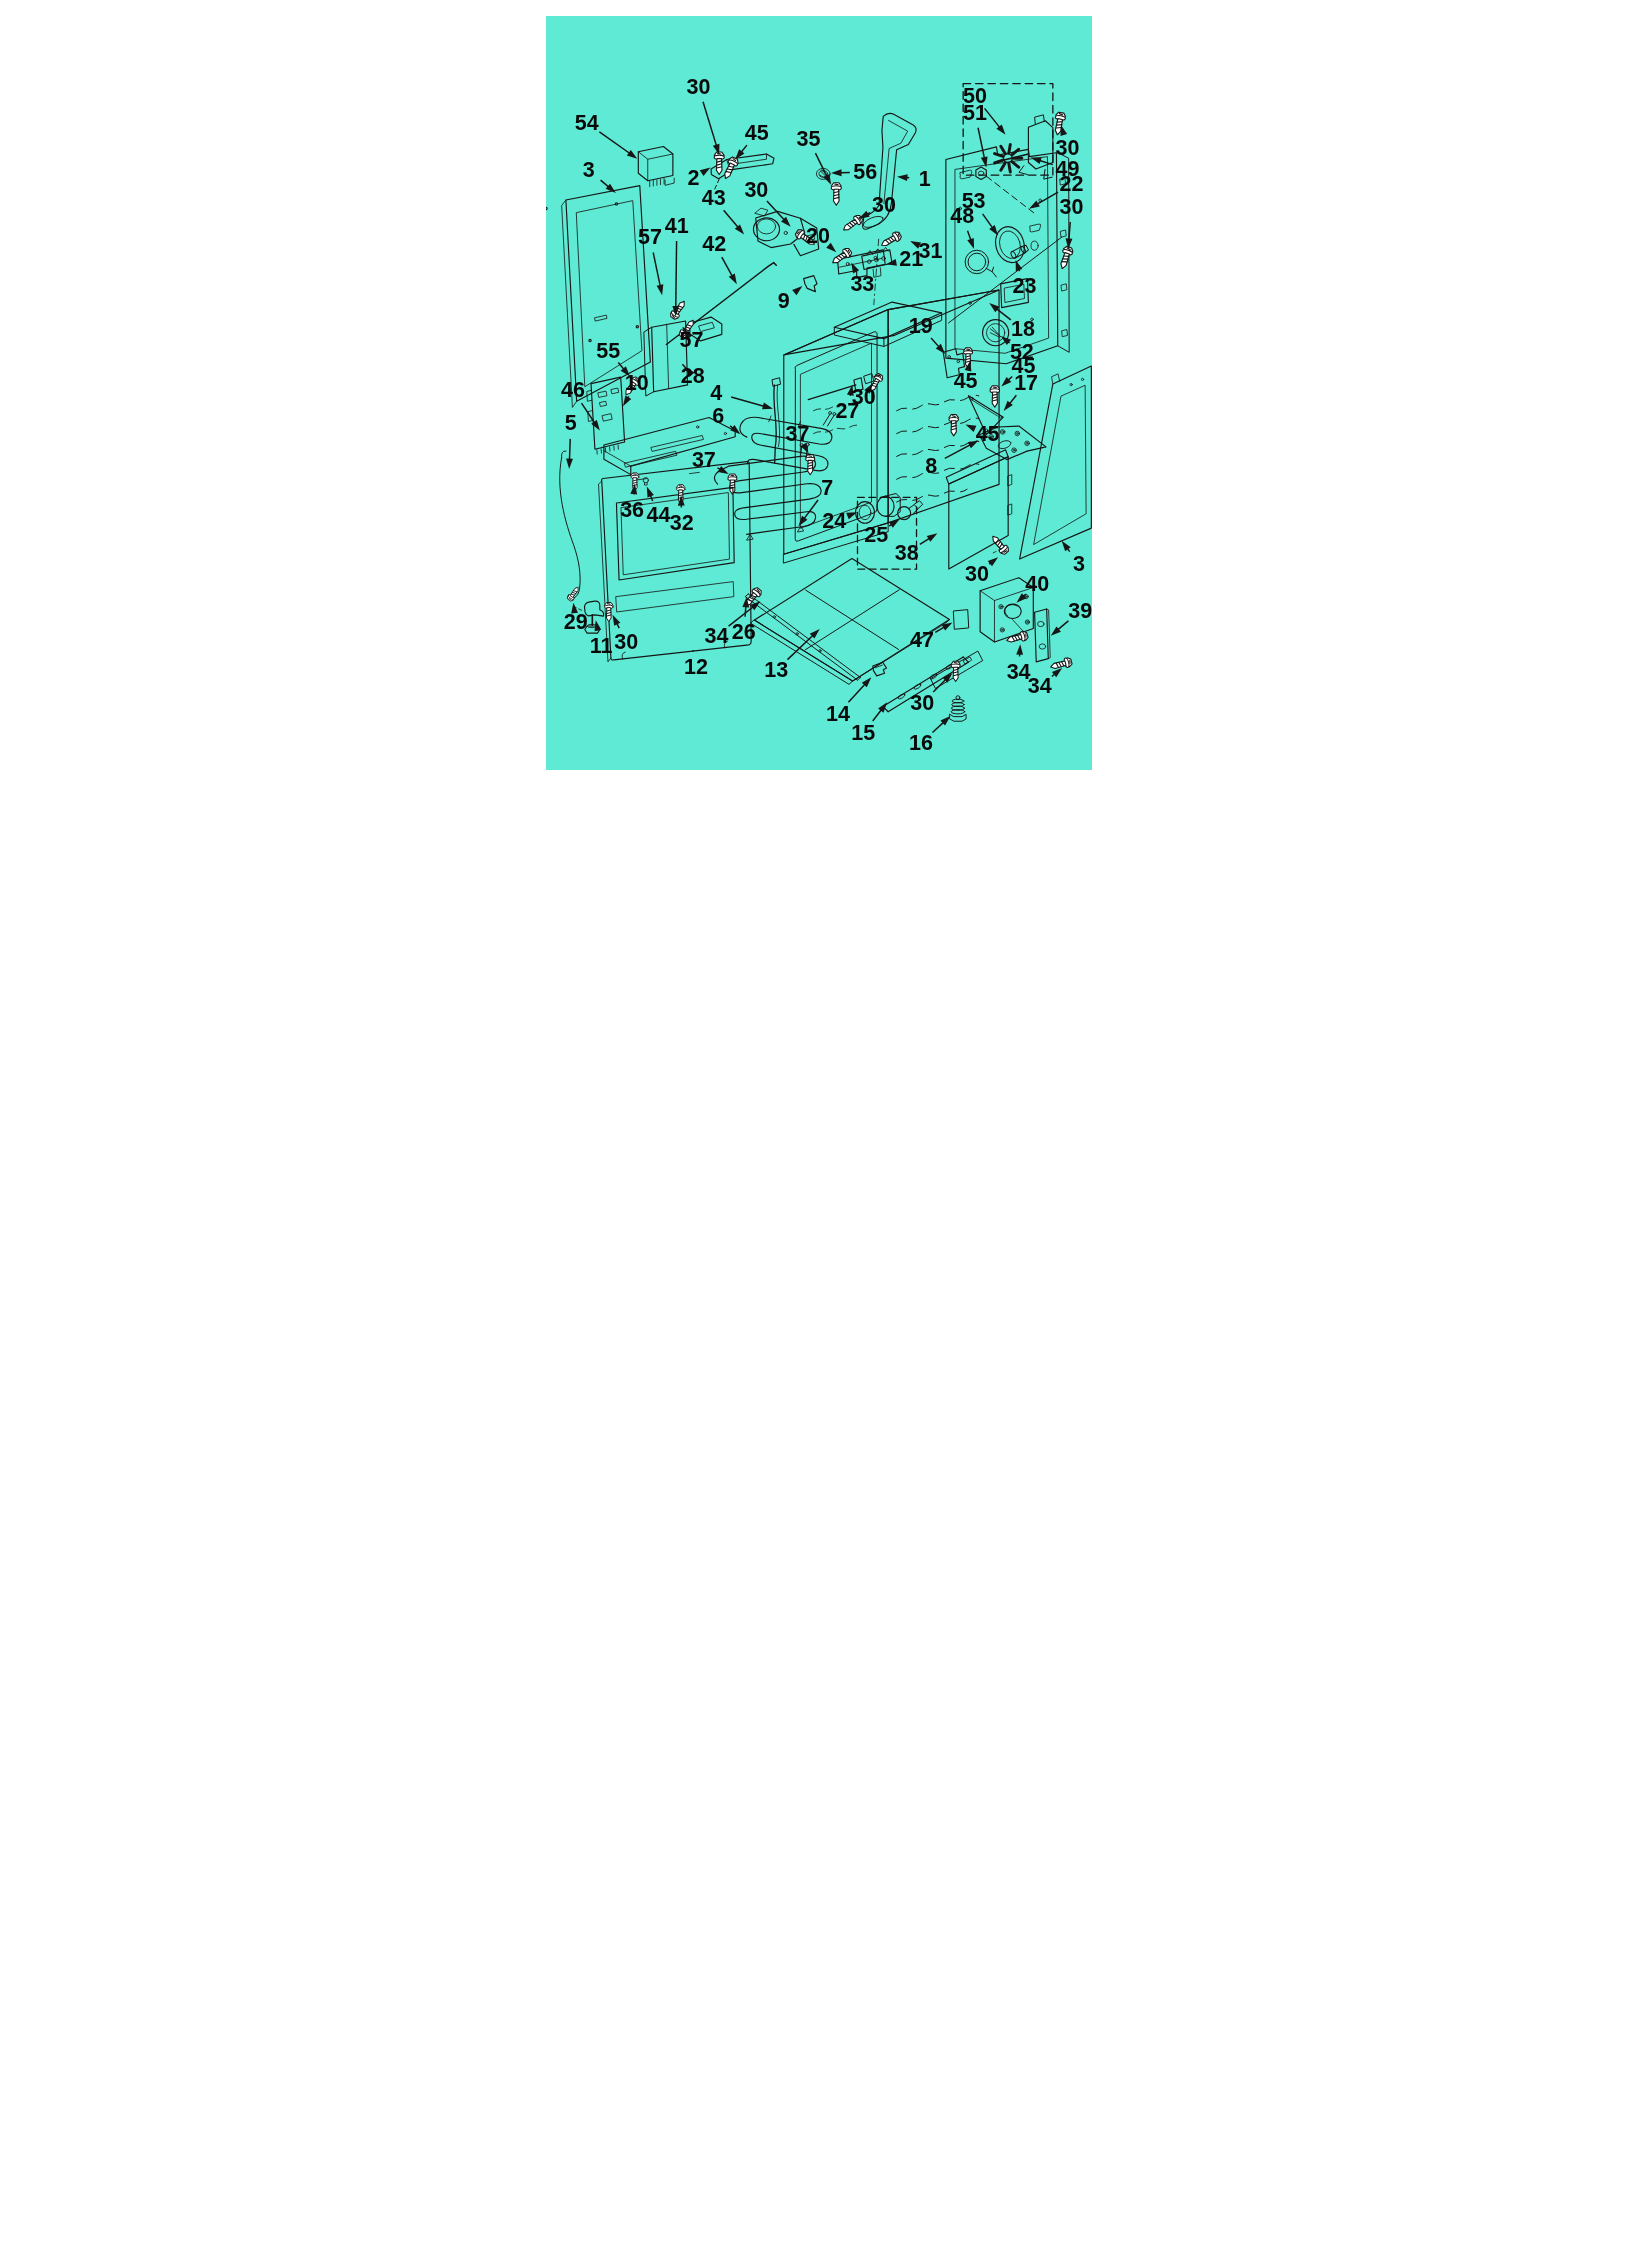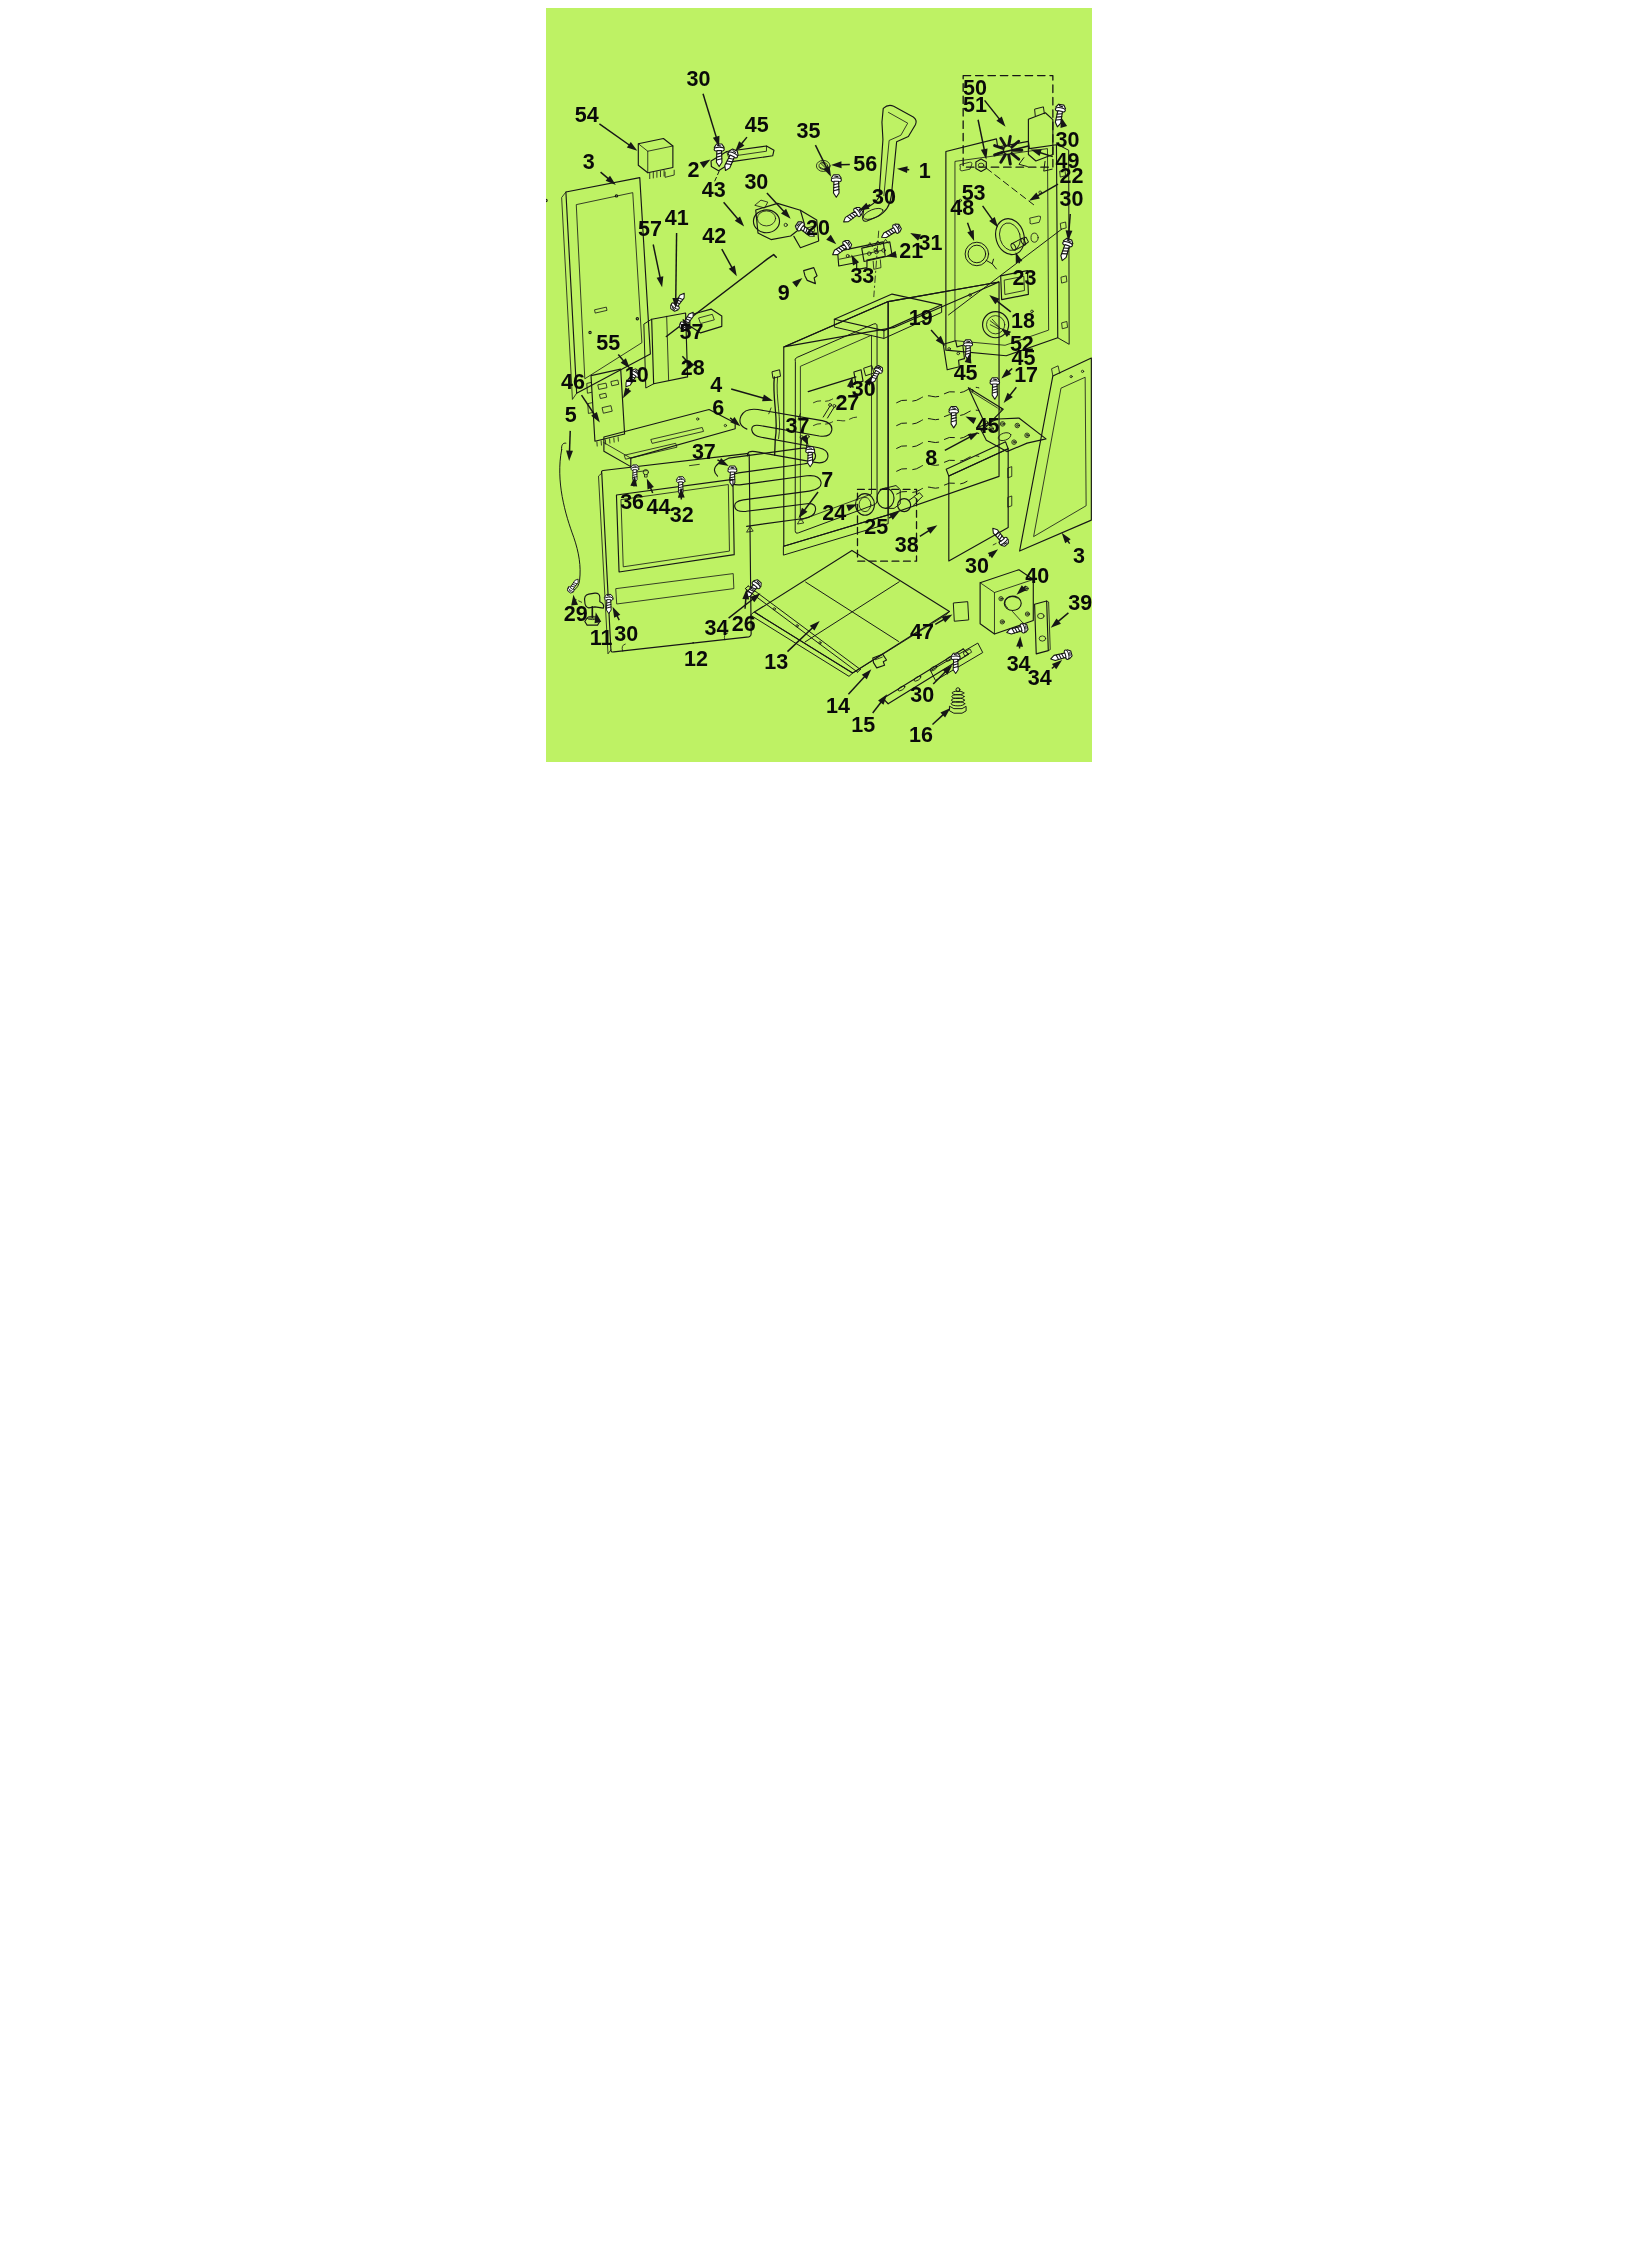--- a/index.html
+++ b/index.html
@@ -1,16 +1,16 @@
 <!DOCTYPE html>
 <html style="font-size:7.8px"><head>
 <meta charset="utf-8">
 <style>
   html,body{margin:0;padding:0;background:#ffffff;}
-  .stage{position:relative;width:546px;height:754px;margin:8px auto;background:#bef264;}
+  .stage{position:relative;width:546px;height:754px;margin:16px auto;background:#5eead4;}
   svg{width:100%;height:100%;display:block;}
   text.callout-num{font-family:"Liberation Sans","DejaVu Sans",sans-serif;font-weight:bold;font-size:132px;fill:#0a0a0a;}
 </style>
 </head>
 <body>
 
 <div class="stage">
 <svg viewBox="0 0 3348 4623" xmlns="http://www.w3.org/2000/svg">
   <defs>
     <g id="sc" stroke="#161616" fill="#ffffff" stroke-width="7" stroke-linejoin="round" stroke-linecap="round">

